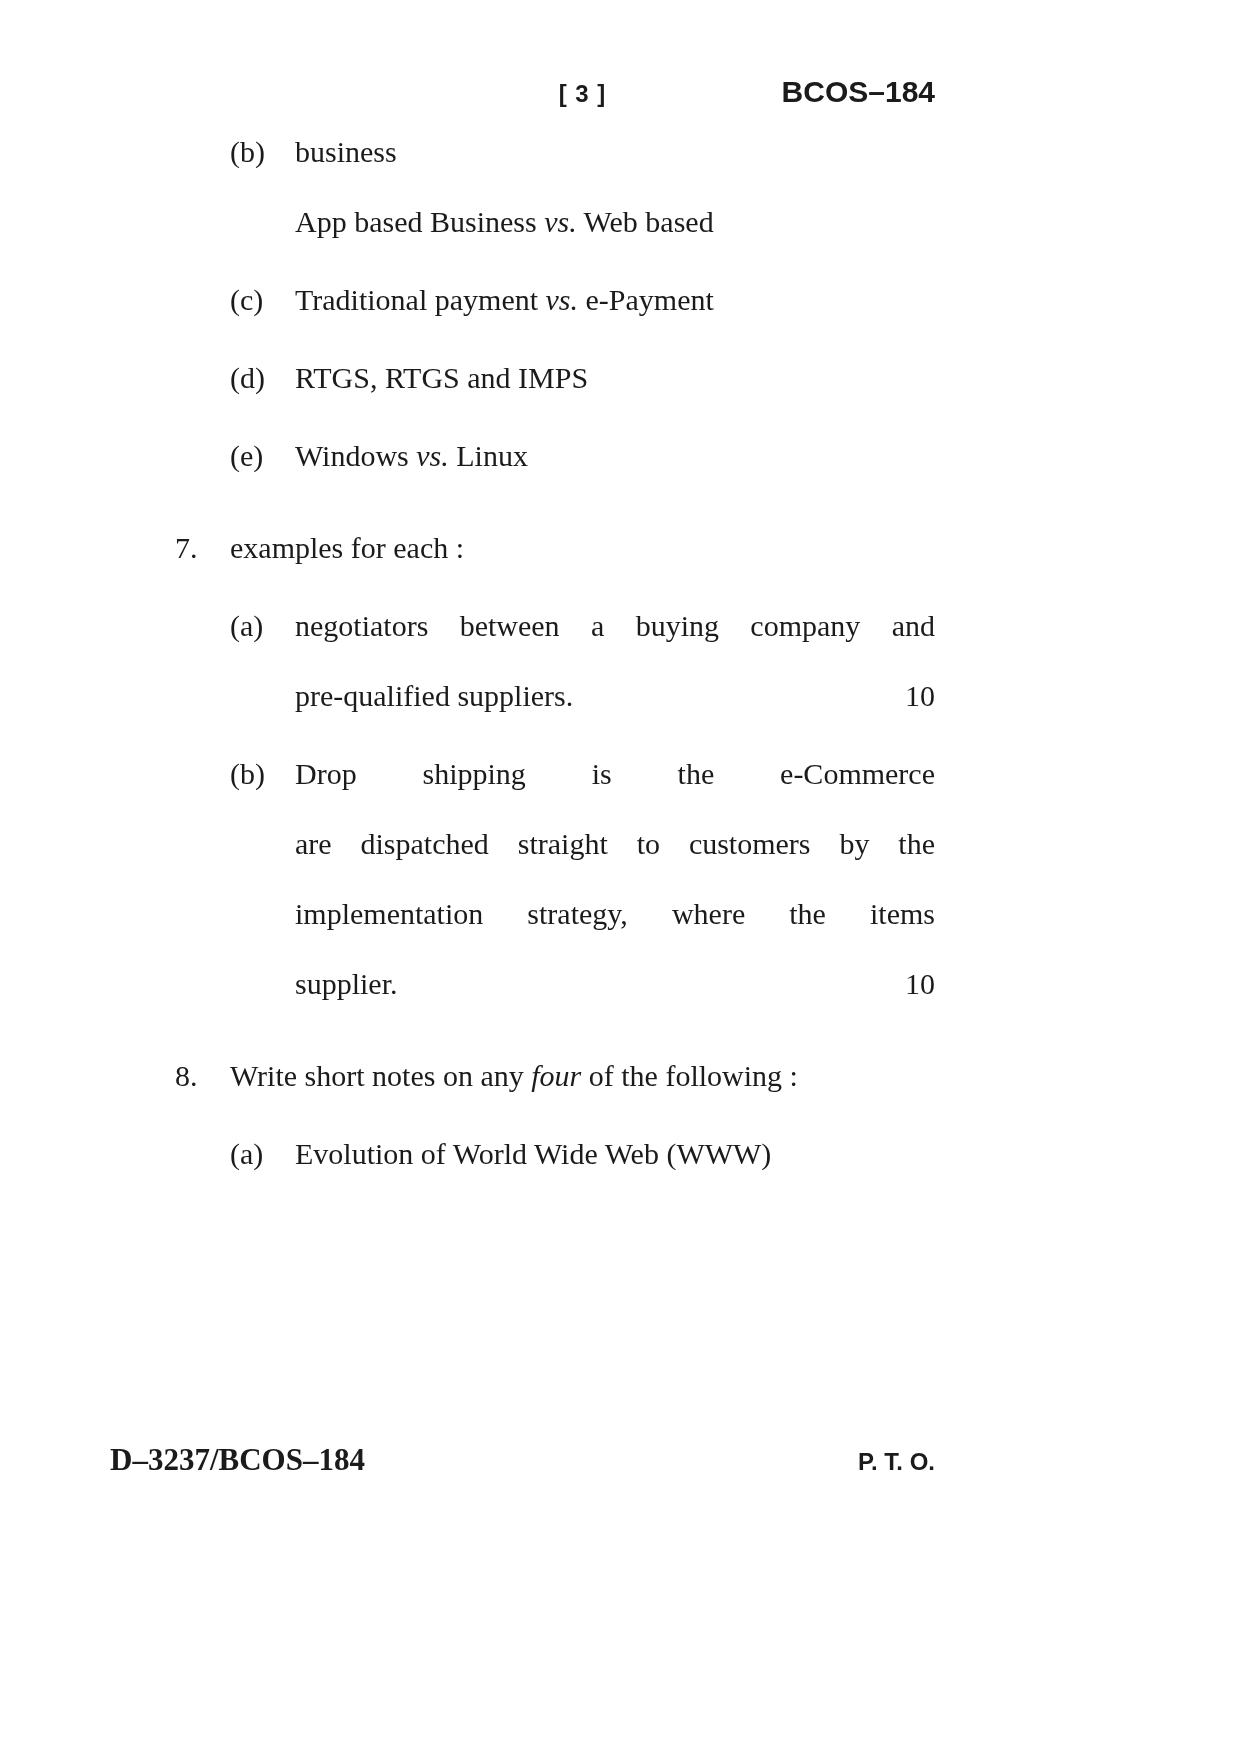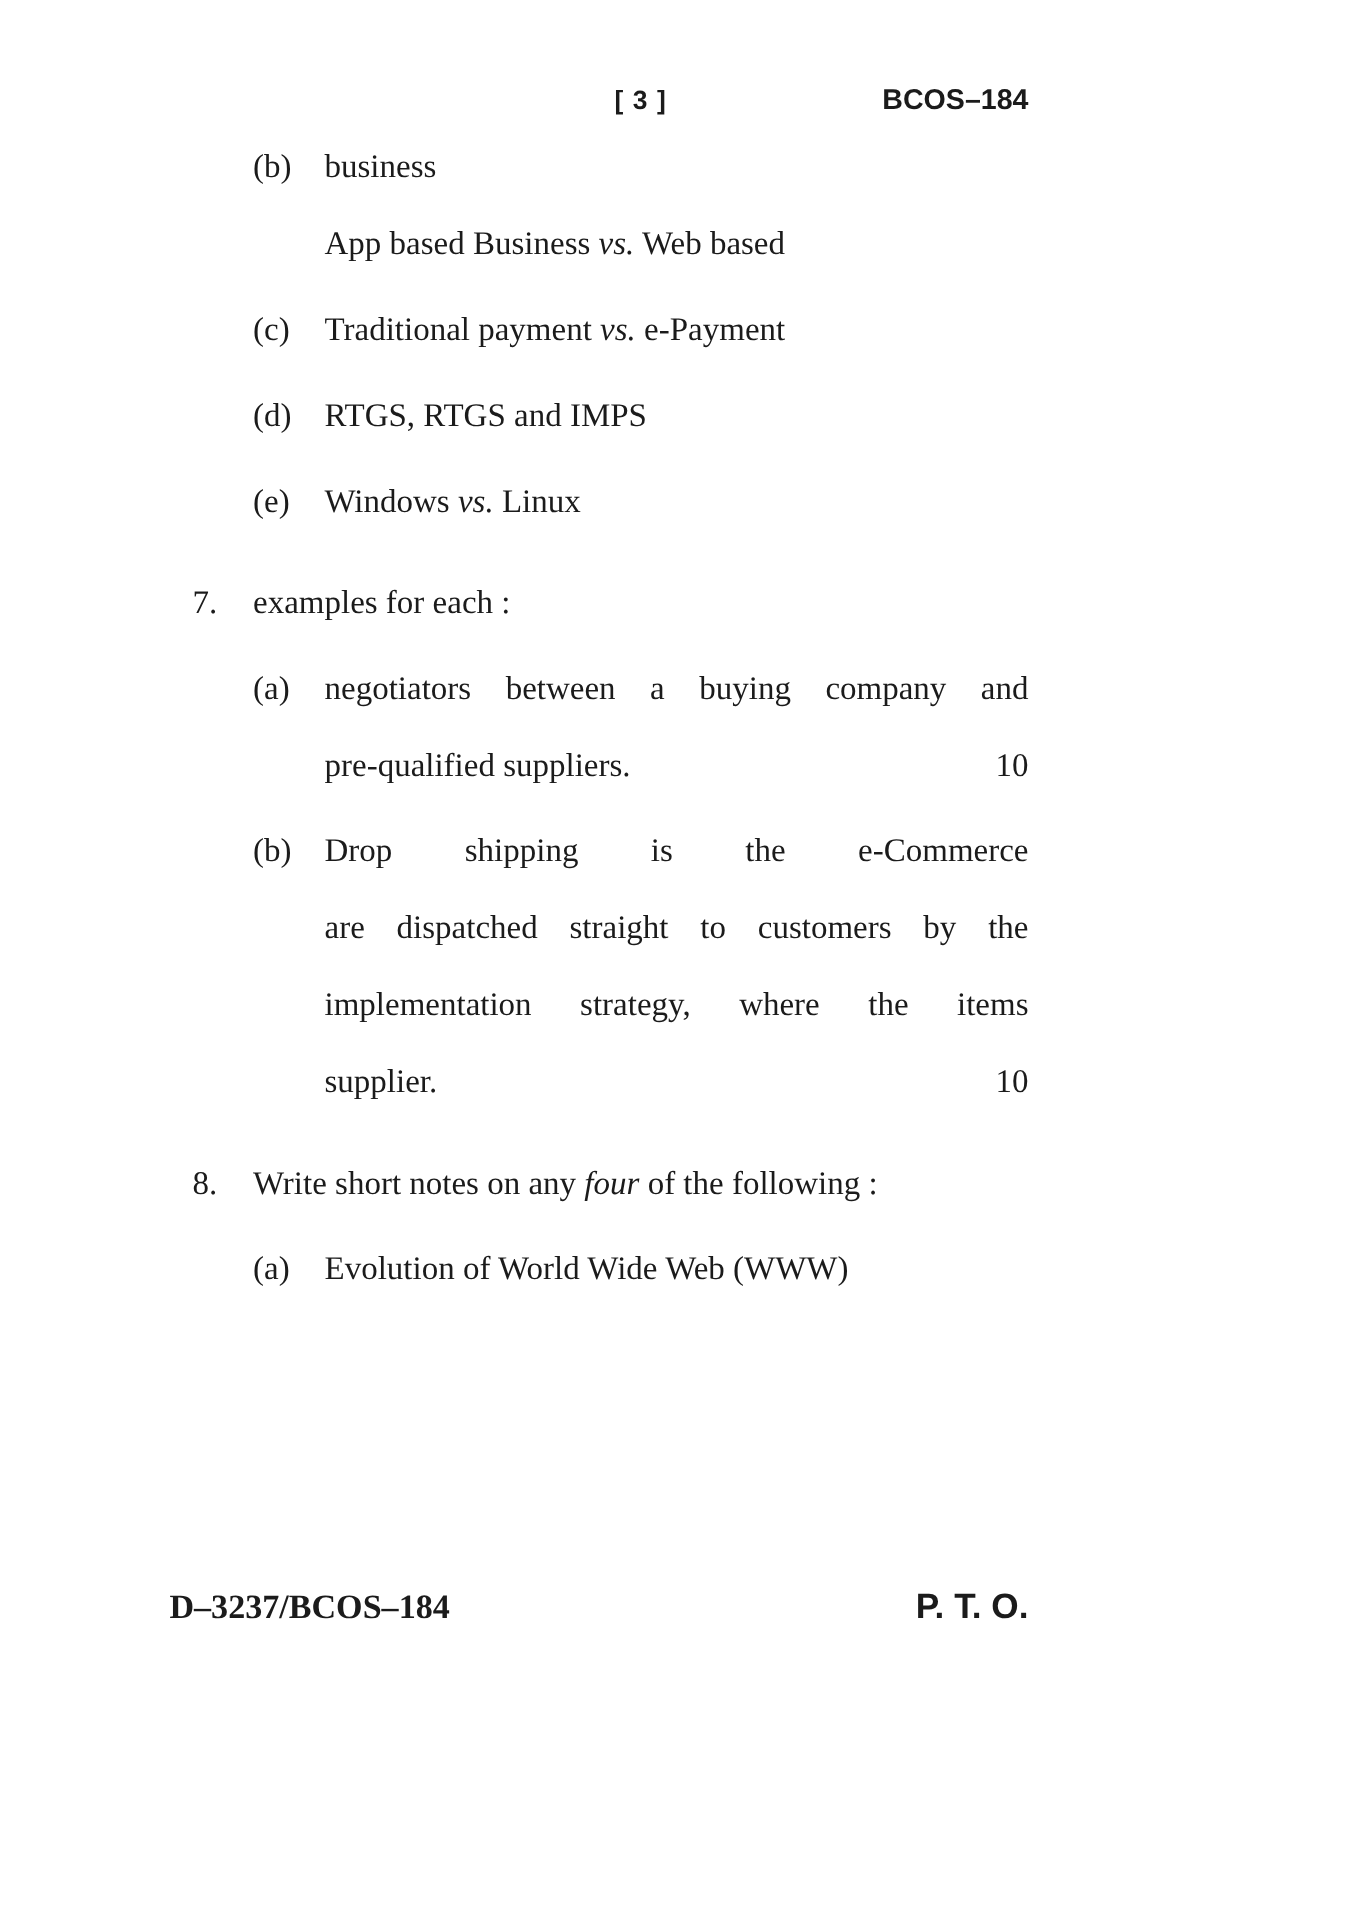--- a/index.html
+++ b/index.html
@@ -18,21 +18,21 @@
   .header-row {
     display: flex;
     align-items: baseline;
     margin: 0 306px 0 230px;
     font-family: "Liberation Sans", sans-serif;
     font-weight: bold;
     height: 30px;
   }
   .header-spacer { flex: 1; }
   .page-num { font-size: 24px; letter-spacing: 1px; }
-  .paper-code { flex: 1; text-align: right; font-size: 26px; }
+  .paper-code { flex: 1; text-align: right; font-size: 30px; }
 
   .options { margin-top: 12px; }
   .opt-row { display: flex; margin: 8px 306px 0 230px; }
   .opt-label { width: 65px; flex: none; line-height: 70px; }
   .opt-text { flex: 1; }
 
   .question { margin-top: 22px; }
   .q-row { display: flex; margin: 0 306px 0 175px; }
   .q-num { width: 55px; flex: none; line-height: 70px; }
   .q-text { flex: 1; }
@@ -52,22 +52,22 @@
 
   .footer {
     position: absolute;
     top: 1442px;
     left: 110px;
     right: 306px;
     display: flex;
     justify-content: space-between;
     align-items: baseline;
   }
-  .footer-left { font-family: "Liberation Serif", serif; font-weight: bold; font-size: 31px; margin-left: 44px; }
-  .footer-right { font-family: "Liberation Sans", sans-serif; font-weight: bold; font-size: 32px; }
+  .footer-left { font-family: "Liberation Serif", serif; font-weight: bold; font-size: 31px; }
+  .footer-right { font-family: "Liberation Sans", sans-serif; font-weight: bold; font-size: 24px; }
 </style>
 </head>
 <body>
 
 <div class="page">
 
   <div class="header-row">
     <div class="header-spacer"></div>
     <div class="page-num">[ 3 ]</div>
     <div class="paper-code">BCOS–184</div>

